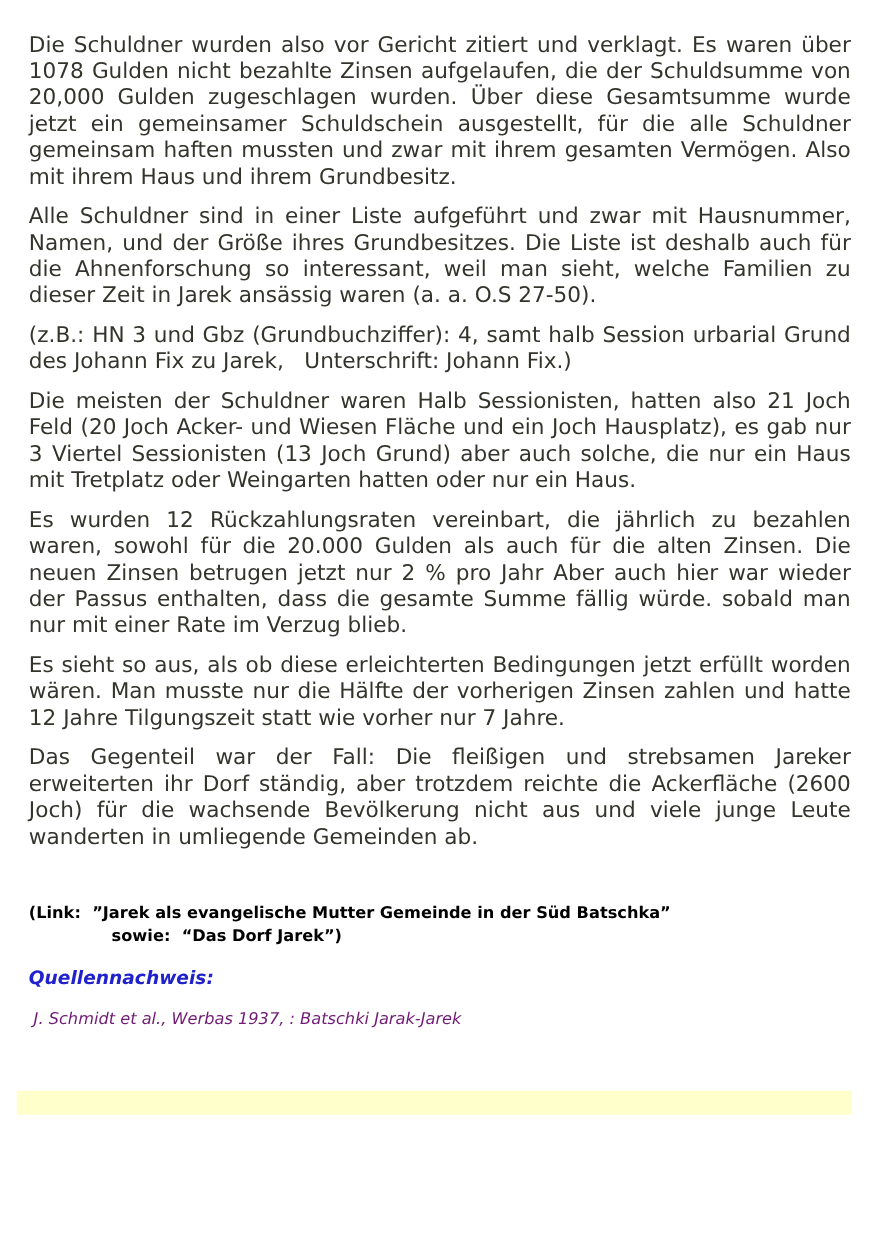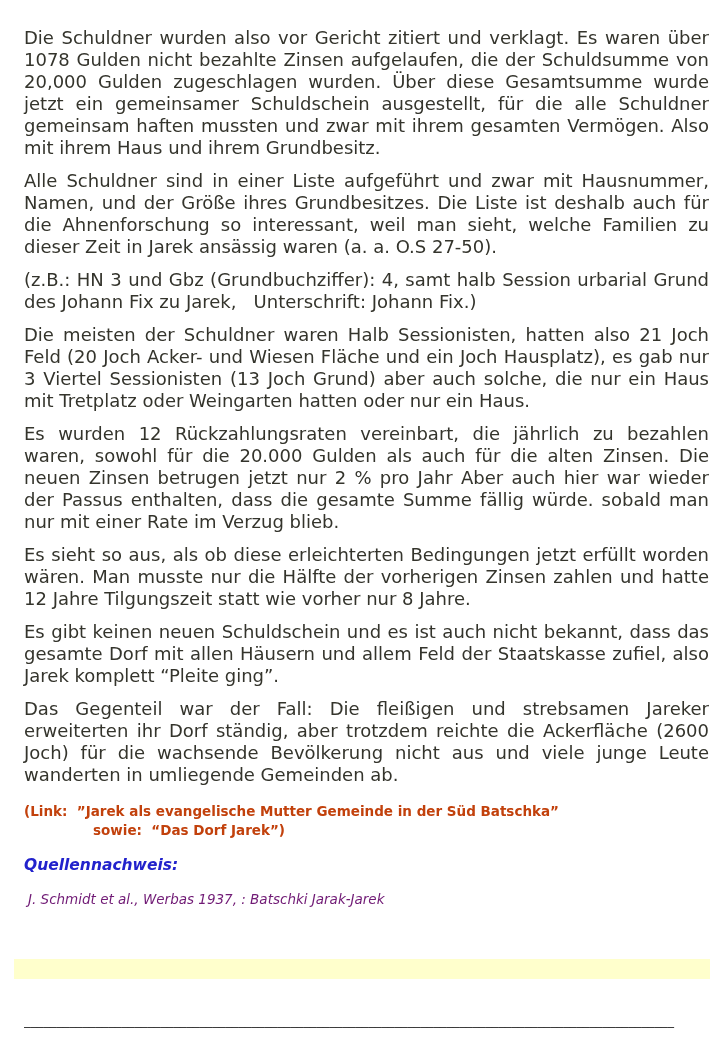--- a/index.html
+++ b/index.html
@@ -24,22 +24,22 @@
   }
   .body-par {
     margin: 0 0 11px 0;
     font-size: 18px;
     line-height: 22px;
     text-align: justify;
     color: #34342c;
     white-space: pre-wrap;
   }
   .link-note {
-    margin-top: 16px;
-    color: #c2410c;
+    margin-top: 43px;
+    color: #000000;
     font-weight: bold;
     font-size: 13.5px;
     line-height: 19px;
   }
   .link-note-line2 {
     padding-left: 69px;
   }
   .src-heading {
     margin-top: 15px;
     color: #2222cc;
@@ -80,33 +80,31 @@
     <p class="body-par">Die Schuldner wurden also vor Gericht zitiert und verklagt. Es waren über 1078 Gulden nicht bezahlte Zinsen aufgelaufen, die der Schuldsumme von 20,000 Gulden zugeschlagen wurden. Über diese Gesamtsumme wurde jetzt ein gemeinsamer Schuldschein ausgestellt, für die alle Schuldner gemeinsam haften mussten und zwar mit ihrem gesamten Vermögen. Also mit ihrem Haus und ihrem Grundbesitz.</p>
 
     <p class="body-par">Alle Schuldner sind in einer Liste aufgeführt und zwar mit Hausnummer, Namen, und der Größe ihres Grundbesitzes. Die Liste ist deshalb auch für die Ahnenforschung so interessant, weil man sieht, welche Familien zu dieser Zeit in Jarek ansässig waren (a. a. O.S 27-50).</p>
 
     <p class="body-par">(z.B.: HN 3 und Gbz (Grundbuchziffer): 4, samt halb Session urbarial Grund des Johann Fix zu Jarek,&nbsp;&nbsp; Unterschrift: Johann Fix.)</p>
 
     <p class="body-par">Die meisten der Schuldner waren Halb Sessionisten, hatten also 21 Joch Feld (20 Joch Acker- und Wiesen Fläche und ein Joch Hausplatz), es gab nur 3 Viertel Sessionisten (13 Joch Grund) aber auch solche, die nur ein Haus mit Tretplatz oder Weingarten hatten oder nur ein Haus.</p>
 
     <p class="body-par">Es wurden 12 Rückzahlungsraten vereinbart, die jährlich zu bezahlen waren, sowohl für die 20.000 Gulden als auch für die alten Zinsen. Die neuen Zinsen betrugen jetzt nur 2 % pro Jahr Aber auch hier war wieder der Passus enthalten, dass die gesamte Summe fällig würde. sobald man nur mit einer Rate im Verzug blieb.</p>
 
-    <p class="body-par">Es sieht so aus, als ob diese erleichterten Bedingungen jetzt erfüllt worden wären. Man musste nur die Hälfte der vorherigen Zinsen zahlen und hatte 12 Jahre Tilgungszeit statt wie vorher nur 8 Jahre.</p>
+    <p class="body-par">Es sieht so aus, als ob diese erleichterten Bedingungen jetzt erfüllt worden wären. Man musste nur die Hälfte der vorherigen Zinsen zahlen und hatte 12 Jahre Tilgungszeit statt wie vorher nur 7 Jahre.</p>
 
-    <p class="body-par">Es gibt keinen neuen Schuldschein und es ist auch nicht bekannt, dass das gesamte Dorf mit allen Häusern und allem Feld der Staatskasse zufiel, also Jarek komplett “Pleite ging”.</p>
 
     <p class="body-par">Das Gegenteil war der Fall: Die fleißigen und strebsamen Jareker erweiterten ihr Dorf ständig, aber trotzdem reichte die Ackerfläche (2600 Joch) für die wachsende Bevölkerung nicht aus und viele junge Leute wanderten in umliegende Gemeinden ab.</p>
 
     <div class="link-note">
       <div class="link-note-line1">(Link:&nbsp; ”Jarek als evangelische Mutter Gemeinde in der Süd Batschka”</div>
       <div class="link-note-line2">sowie:&nbsp; “Das Dorf Jarek”)</div>
     </div>
 
     <div class="src-heading">Quellennachweis:</div>
 
     <div class="citation">J. Schmidt et al., Werbas 1937, : Batschki Jarak-Jarek</div>
 
   </div>
 
   <div class="highlight-bar"></div>
 
-  <div class="divider-line">____________________________________________________________________________________________________</div>
 </div>
 
 </body></html>

